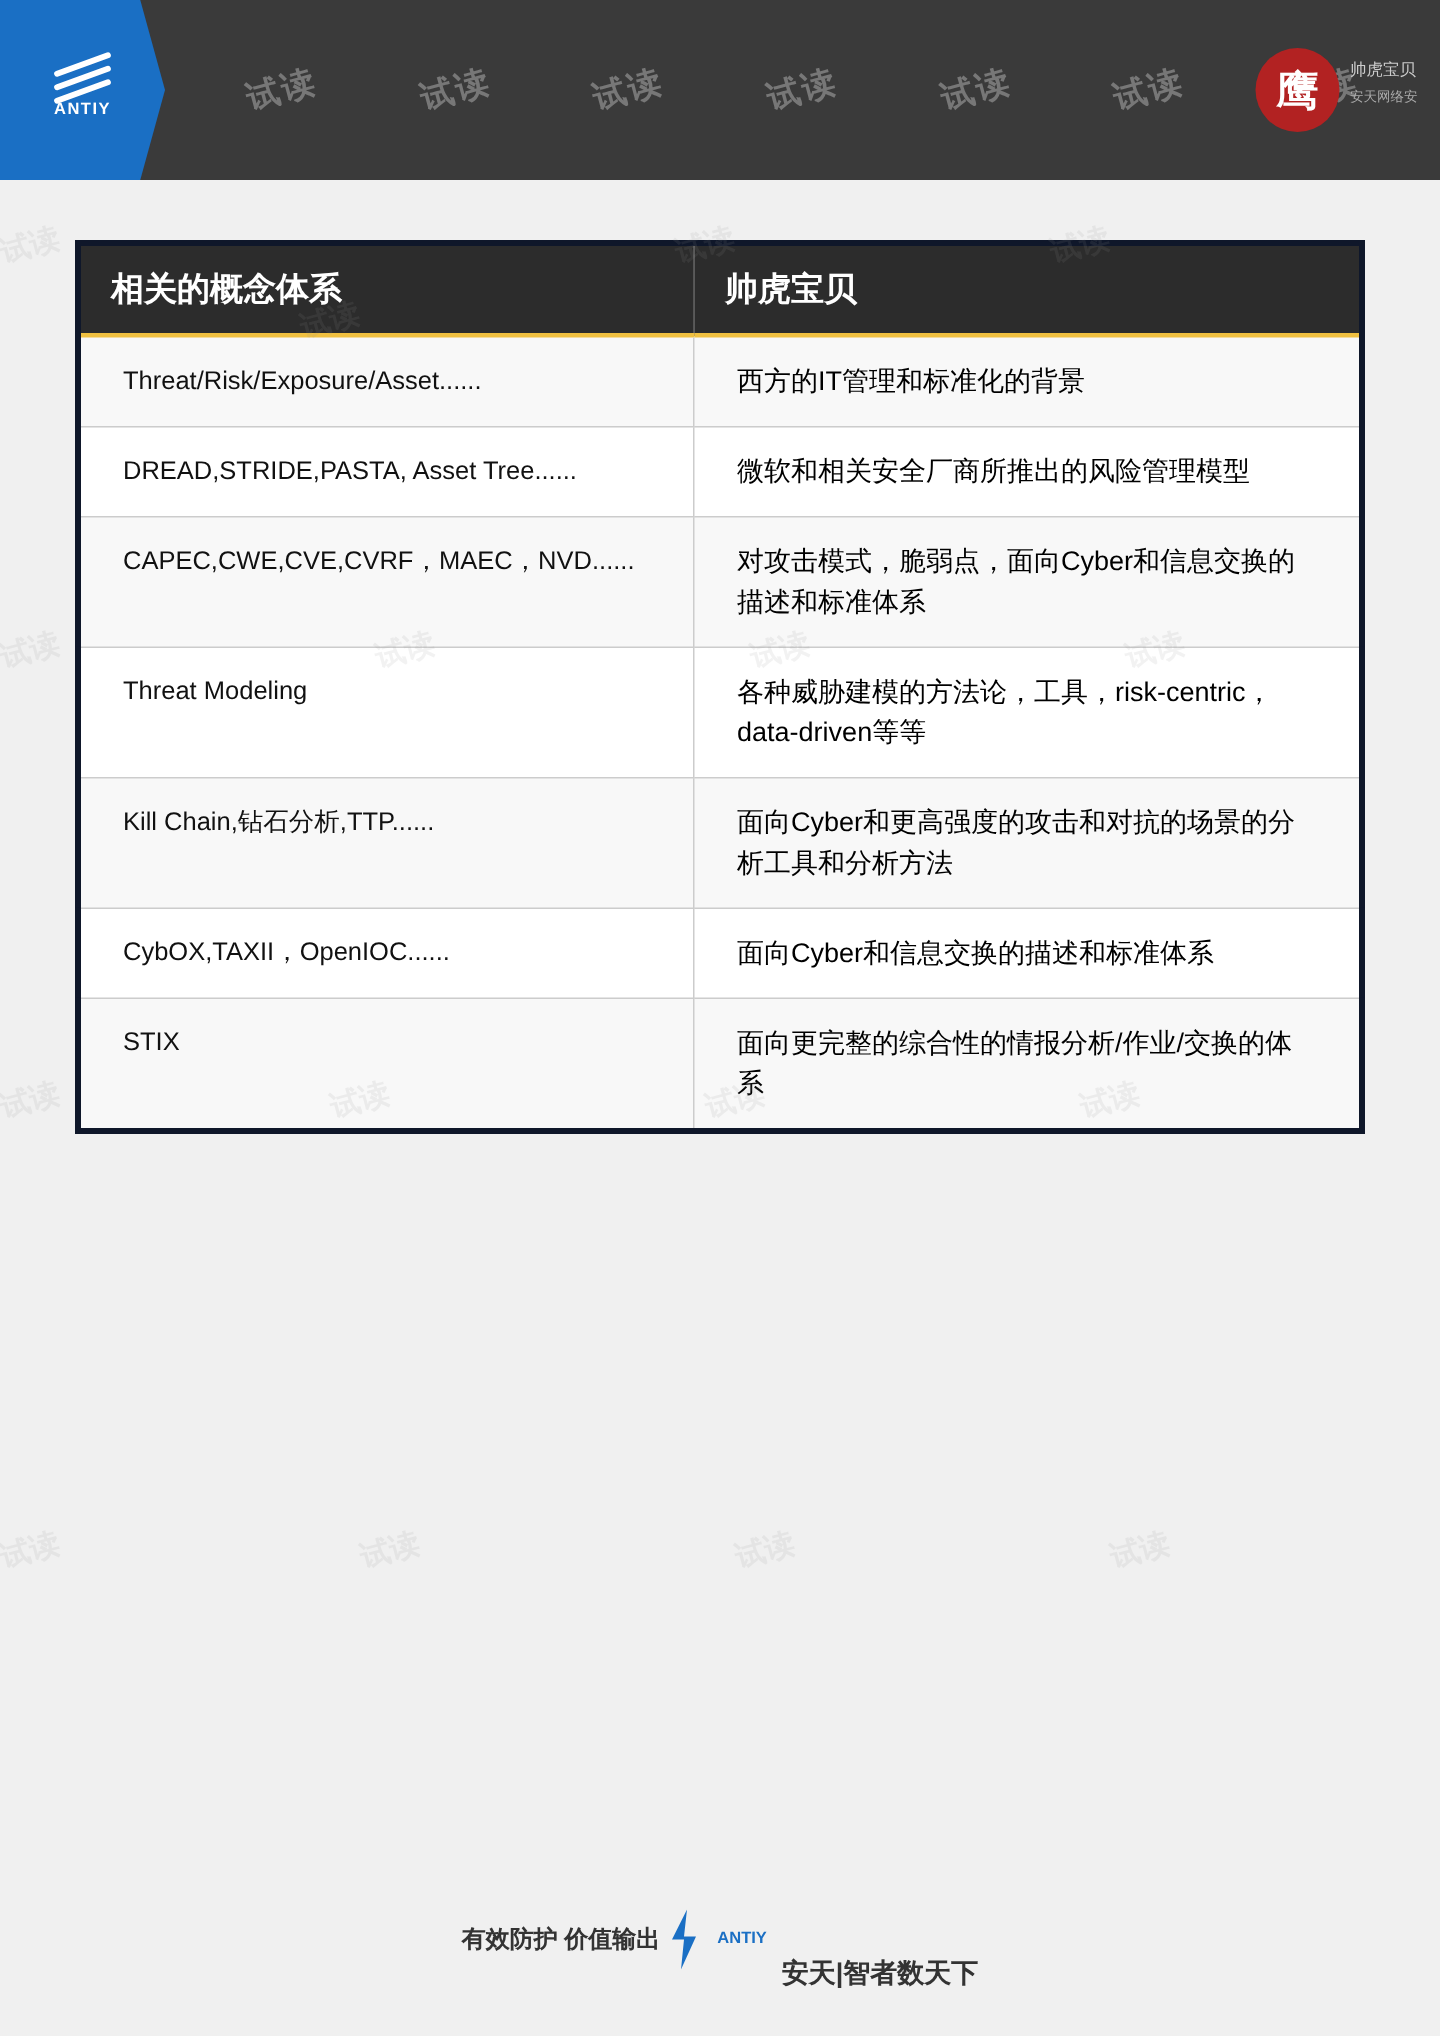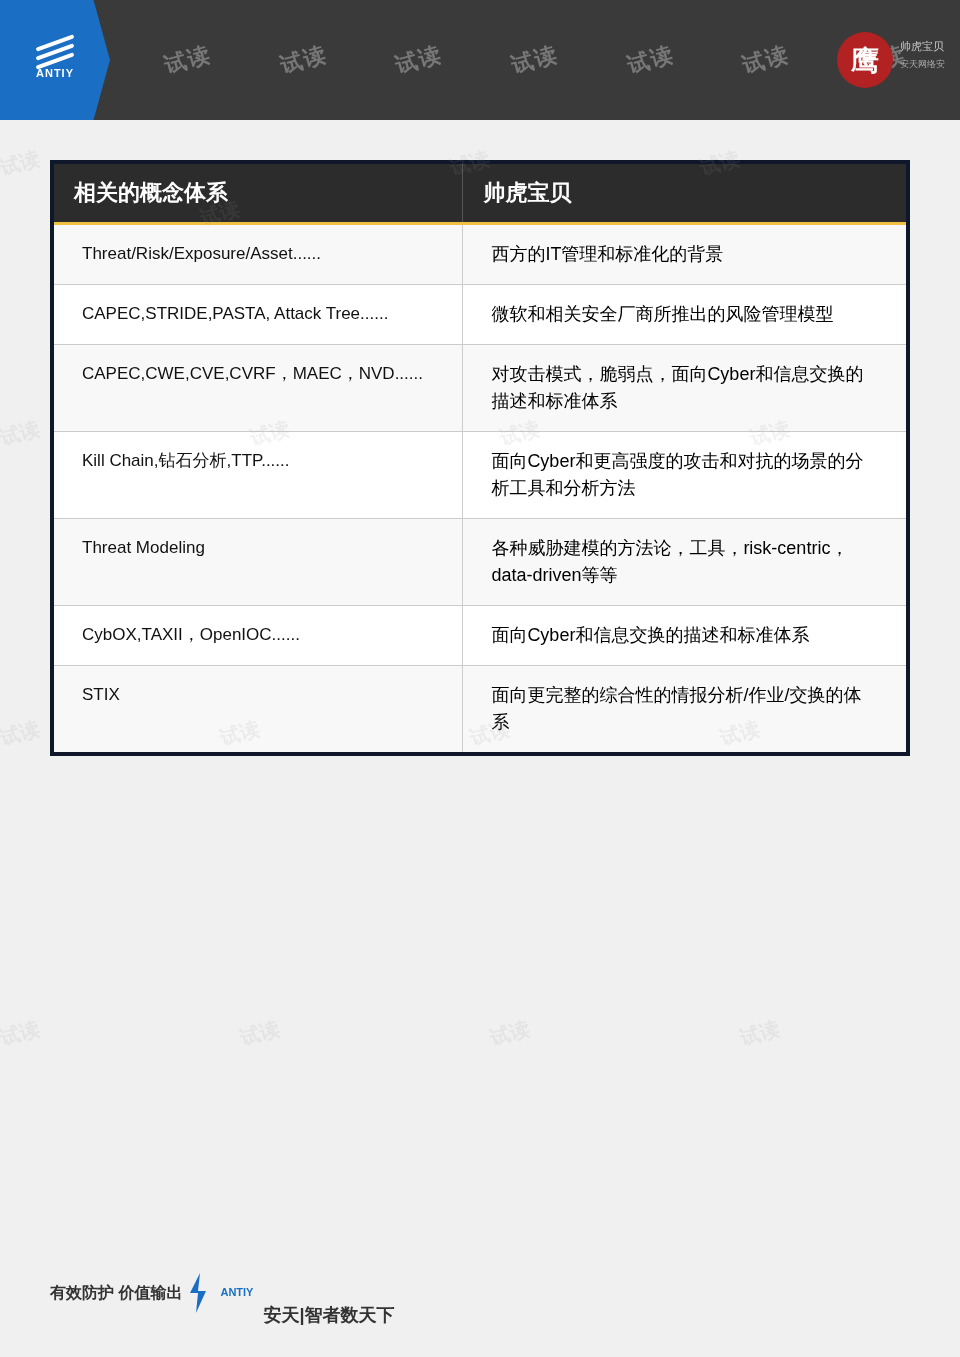--- a/index.html
+++ b/index.html
@@ -142,21 +142,21 @@
 
     
     .footer {
       position: absolute;
       bottom: 20px;
       left: 0;
       right: 0;
       padding: 10px 50px;
       display: flex;
       align-items: center;
-      justify-content: flex-start;
+      justify-content: center;
     }
     .footer-left {
       font-size: 16px;
       color: #333;
       font-weight: bold;
     }
     .footer-right {
       display: flex;
       align-items: center;
       gap: 5px;
@@ -233,34 +233,34 @@
         <th class="header-left">相关的概念体系</th>
         <th class="header-right">帅虎宝贝</th>
       </tr>
     </thead>
     <tbody id="table-body">
     <tr>
           <td class="left-col">Threat/Risk/Exposure/Asset......</td>
           <td class="right-col">西方的IT管理和标准化的背景</td>
         </tr>
         <tr>
-          <td class="left-col">CAPEC,STRIDE,PASTA, Attack Tree......</td>
+          <td class="left-col">DREAD,STRIDE,PASTA, Asset Tree......</td>
           <td class="right-col">微软和相关安全厂商所推出的风险管理模型</td>
         </tr>
         <tr>
           <td class="left-col">CAPEC,CWE,CVE,CVRF，MAEC，NVD......</td>
           <td class="right-col">对攻击模式，脆弱点，面向Cyber和信息交换的描述和标准体系</td>
         </tr>
         <tr>
+          <td class="left-col">Threat Modeling</td>
+          <td class="right-col">各种威胁建模的方法论，工具，risk-centric，data-driven等等</td>
+        </tr>
+        <tr>
           <td class="left-col">Kill Chain,钻石分析,TTP......</td>
           <td class="right-col">面向Cyber和更高强度的攻击和对抗的场景的分析工具和分析方法</td>
-        </tr>
-        <tr>
-          <td class="left-col">Threat Modeling</td>
-          <td class="right-col">各种威胁建模的方法论，工具，risk-centric，data-driven等等</td>
         </tr>
         <tr>
           <td class="left-col">CybOX,TAXII，OpenIOC......</td>
           <td class="right-col">面向Cyber和信息交换的描述和标准体系</td>
         </tr>
         <tr>
           <td class="left-col">STIX</td>
           <td class="right-col">面向更完整的综合性的情报分析/作业/交换的体系</td>
         </tr>
       </tbody>

